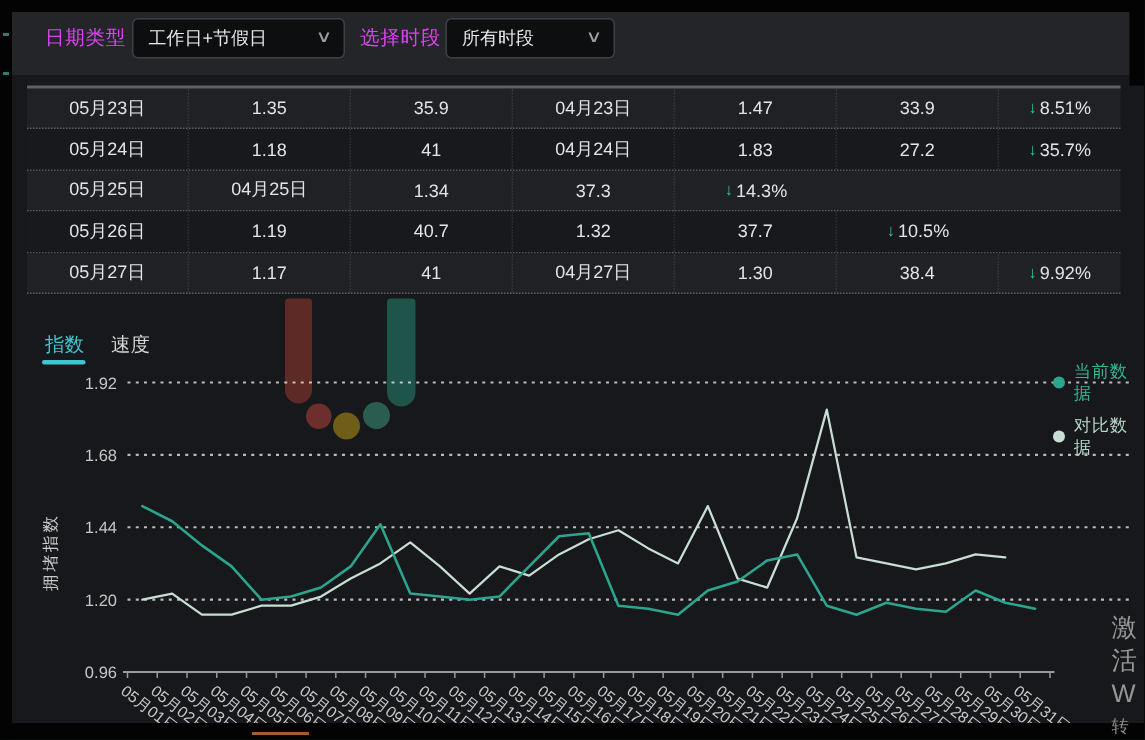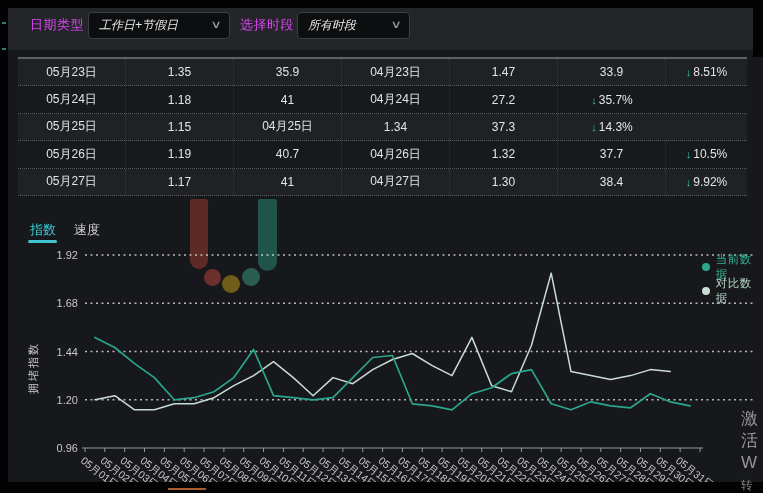--- a/index.html
+++ b/index.html
@@ -15,21 +15,21 @@
   #edge-bottom{left:0;top:482px;width:763px;height:11px;}
   #edge-topright{left:753px;top:0;width:10px;height:57px;}
   .edge-dash{position:absolute;width:4px;height:2px;background:#2e7d74;z-index:41;}
 
   
   #topbar{position:absolute;left:8px;top:8px;width:745px;height:42px;background:#232528;z-index:10;}
   .bar-label{position:absolute;top:10px;color:#d946ef;font-size:13px;font-weight:400;letter-spacing:.5px;line-height:14px;}
   .dropdown{
     position:absolute;top:4px;height:27px;background:#0d0e10;border:1px solid #3d4045;
     border-radius:4px;box-sizing:border-box;color:#e8e8e8;font-size:12px;
-    display:flex;align-items:center;padding:0 24px 0 10px;cursor:pointer;font-style:italic;
+    display:flex;align-items:center;padding:0 24px 0 10px;cursor:pointer;
   }
   .dropdown .chev{position:absolute;right:9px;top:5px;color:#9aa0a6;font-size:11px;transform:scaleX(1.4);}
 
   
   #table-scrollline{position:absolute;left:18px;top:57px;width:729px;height:2px;background:#5d6166;z-index:11;}
   #data-table{position:absolute;left:18px;top:59px;width:729px;z-index:10;}
   .t-row{display:grid;grid-template-columns:108px 108px 108px 108px 108px 108px 81px;
     height:27.4px;box-sizing:border-box;border-bottom:1px dotted rgba(255,255,255,.28);}
   .t-row.odd{background:#1f2124;}
   .t-row.even{background:#18191c;}
@@ -177,42 +177,41 @@
       <div class="t-cell">
           <span class="down-arrow" style="color: rgb(46, 199, 180);">↓</span>
           <span>8.51%</span>
         </div>
     </div>
     <div class="t-row even">
       <div class="t-cell">05月24日</div>
       <div class="t-cell">1.18</div>
       <div class="t-cell">41</div>
       <div class="t-cell">04月24日</div>
+      <div class="t-cell">1.83</div>
       <div class="t-cell">27.2</div>
       <div class="t-cell">
           <span class="down-arrow" style="color: rgb(46, 199, 180);">↓</span>
           <span>35.7%</span>
         </div>
     </div>
     <div class="t-row odd">
       <div class="t-cell">05月25日</div>
-      <div class="t-cell">1.15</div>
       <div class="t-cell">04月25日</div>
       <div class="t-cell">1.34</div>
       <div class="t-cell">37.3</div>
       <div class="t-cell">
           <span class="down-arrow" style="color: rgb(46, 199, 180);">↓</span>
           <span>14.3%</span>
         </div>
     </div>
     <div class="t-row even">
       <div class="t-cell">05月26日</div>
       <div class="t-cell">1.19</div>
       <div class="t-cell">40.7</div>
-      <div class="t-cell">04月26日</div>
       <div class="t-cell">1.32</div>
       <div class="t-cell">37.7</div>
       <div class="t-cell">
           <span class="down-arrow" style="color: rgb(46, 199, 180);">↓</span>
           <span>10.5%</span>
         </div>
     </div>
     <div class="t-row odd">
       <div class="t-cell">05月27日</div>
       <div class="t-cell">1.17</div>
@@ -224,21 +223,21 @@
           <span class="down-arrow" style="color: rgb(46, 199, 180);">↓</span>
           <span>9.92%</span>
         </div>
     </div>
   </div>
 
   <div class="tab" style="left: 30px; color: rgb(62, 199, 210);">指数</div>
   <div class="tab" style="left:74px;color:#d5d5d5">速度</div>
   <div id="tab-underline" style="background: rgb(62, 199, 210);"></div>
 
-  <div class="legend-item" style="top:252px">
+  <div class="legend-item" style="top:240px">
     <span class="legend-dot" style="background: rgb(44, 165, 142);"></span>
     <span class="legend-label" style="color: rgb(53, 181, 152);">当前数据</span>
   </div>
   <div class="legend-item" style="top:276px">
     <span class="legend-dot" style="background: rgb(200, 221, 212);"></span>
     <span class="legend-label" style="color: rgb(183, 214, 201);">对比数据</span>
   </div>
 
   <div class="edge" id="edge-top"></div>
   <div class="edge" id="edge-left"></div>

